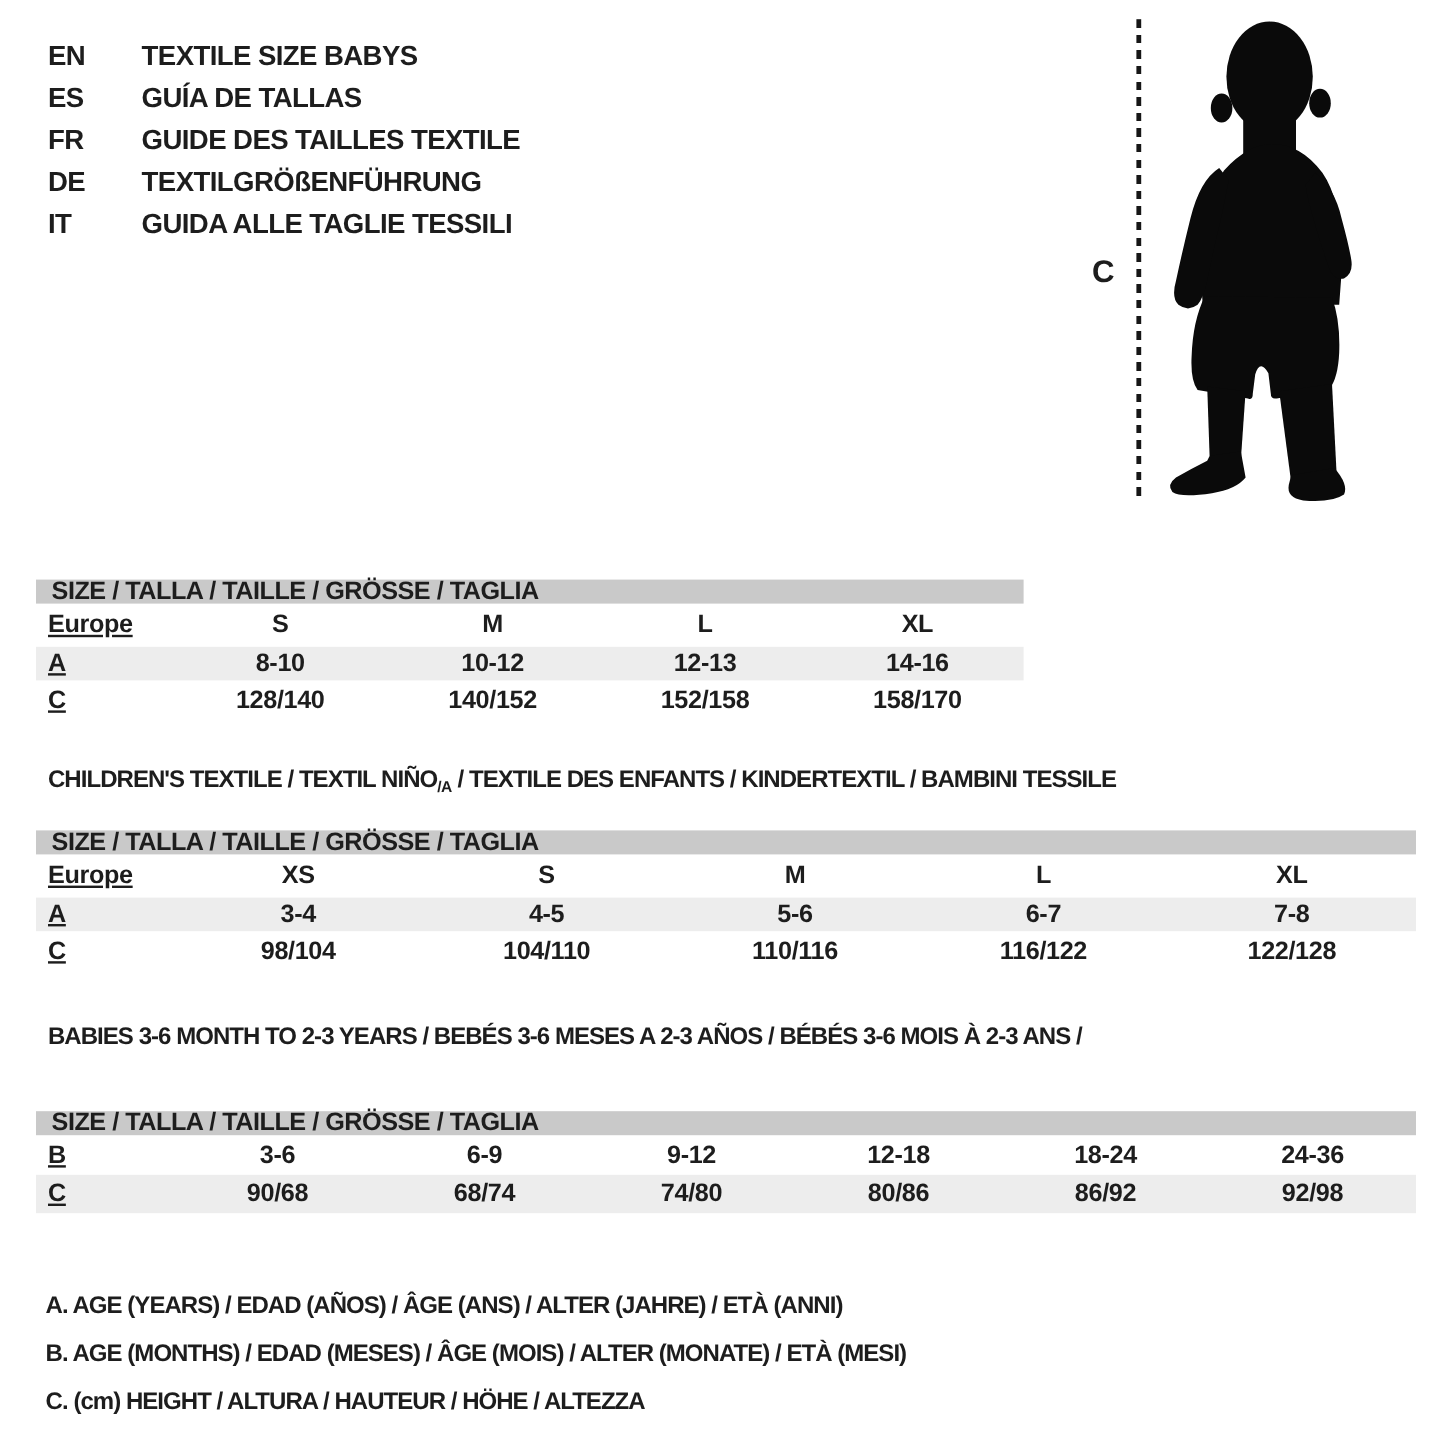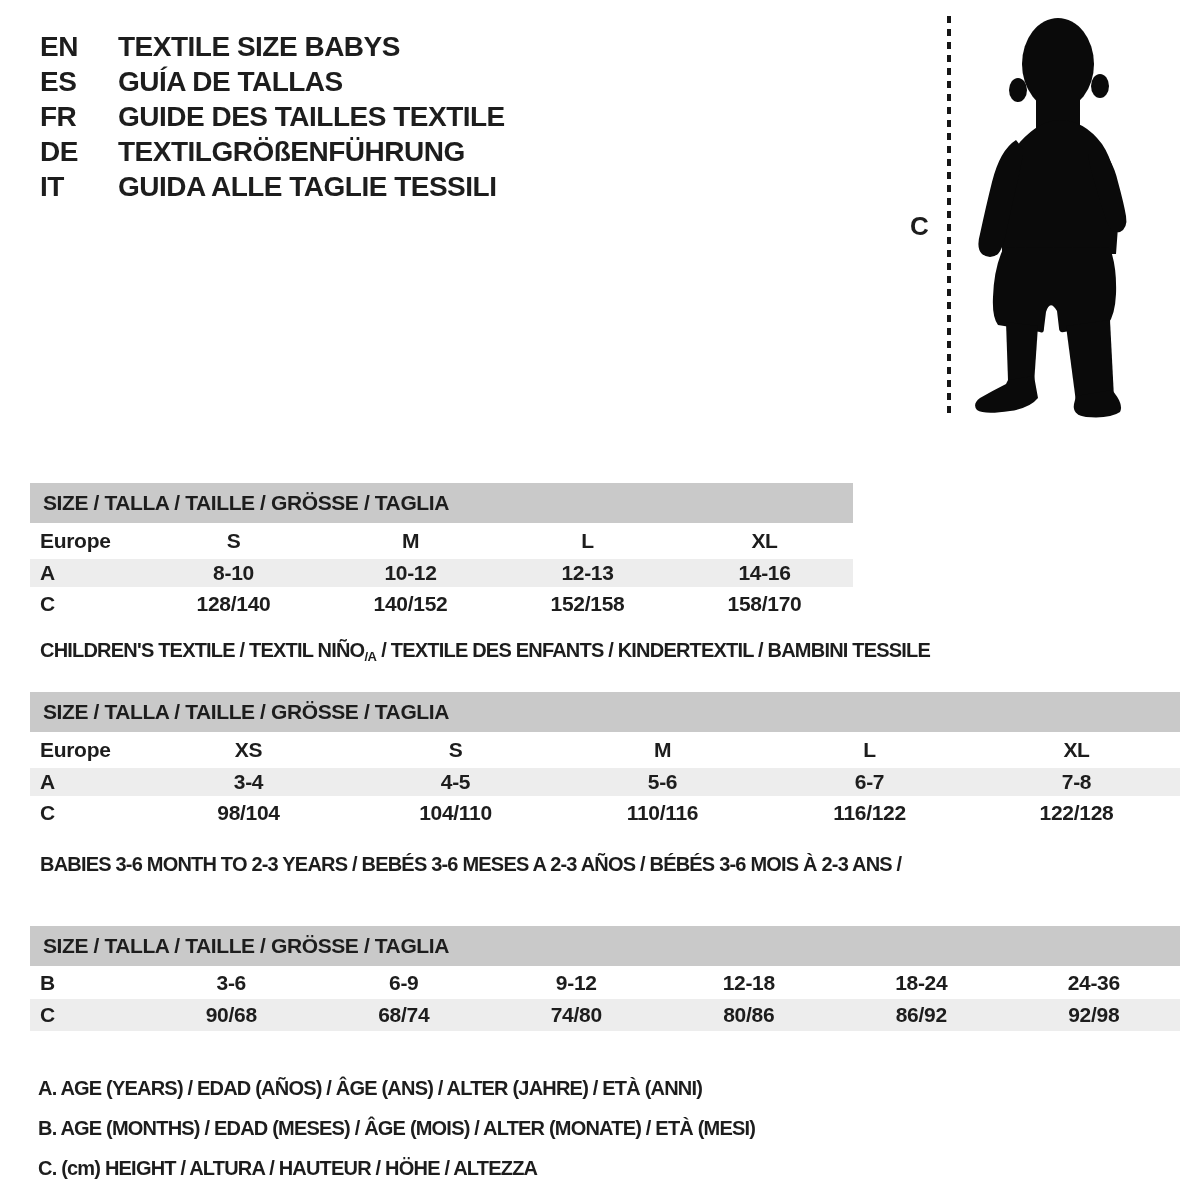--- a/index.html
+++ b/index.html
@@ -8,21 +8,21 @@
     background:#ffffff;
     font-family:"Liberation Sans","DejaVu Sans",sans-serif;
     font-weight:bold;
     color:#1d1d1d;
     -webkit-font-smoothing:antialiased;
   }
   .canvas{position:relative;width:1200px;height:1200px;overflow:hidden;background:#ffffff;}
 
   
   .lang{position:absolute;left:40px;top:29px;}
-  .lang-row{display:flex;height:35px;align-items:center;font-size:28px;letter-spacing:-0.5px;white-space:nowrap;}
+  .lang-row{display:flex;height:35px;align-items:center;font-size:23px;letter-spacing:-0.5px;white-space:nowrap;}
   .lang-code{width:78px;flex:0 0 78px;}
 
   
   .dash-line{
     position:absolute;left:947px;top:16px;width:4px;height:400px;
     background:repeating-linear-gradient(to bottom,#161616 0 7px,transparent 7px 13px);
   }
   .c-label{position:absolute;left:910px;top:211px;width:30px;font-size:26px;letter-spacing:-0.5px;}
   .silhouette{position:absolute;left:960px;top:12px;}
 
@@ -32,26 +32,26 @@
   #children-heading{left:40px;top:638px;}
   #babies-heading{left:40px;top:847px;line-height:34px;}
   .subsm{font-size:13px;vertical-align:-4px;letter-spacing:-0.4px;}
 
   
   .sg-table{position:absolute;}
   #junior-table{left:30px;top:483px;width:823px;}
   #children-table{left:30px;top:692px;width:1150px;}
   #babies-table{left:30px;top:926px;width:1150px;}
   .sg-bar{
-    height:40px;background:#c9c9c9;
+    height:20px;background:#c9c9c9;
     display:flex;align-items:center;
     padding-left:13px;font-size:21px;letter-spacing:-0.4px;
   }
   .sg-row{display:flex;align-items:center;font-size:21px;letter-spacing:-0.3px;}
-  .sg-row .lbl{flex:0 0 115px;width:115px;padding-left:10px;box-sizing:border-box;}
+  .sg-row .lbl{flex:0 0 115px;width:115px;padding-left:10px;box-sizing:border-box;text-decoration:underline;}
   .sg-row .cell{flex:1;text-align:center;}
   .row-size{height:36px;}
   .row-a{height:28px;background:#ededed;}
   .row-c{height:34px;}
   .row-b{height:33px;}
   .row-cgray{height:32px;background:#ededed;}
 
   
   .legend{position:absolute;left:38px;top:1068px;font-size:20px;line-height:40px;letter-spacing:-0.8px;white-space:nowrap;}
 </style>

